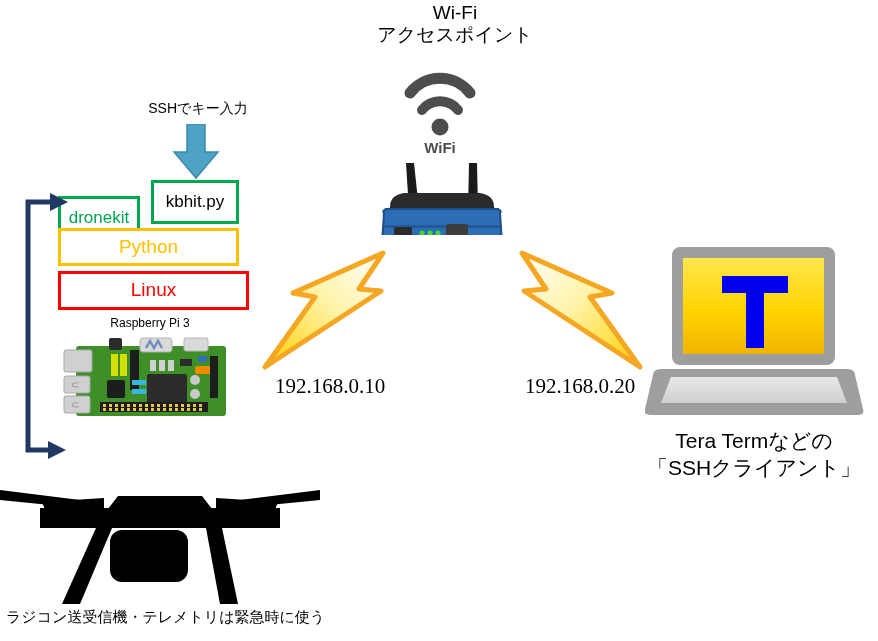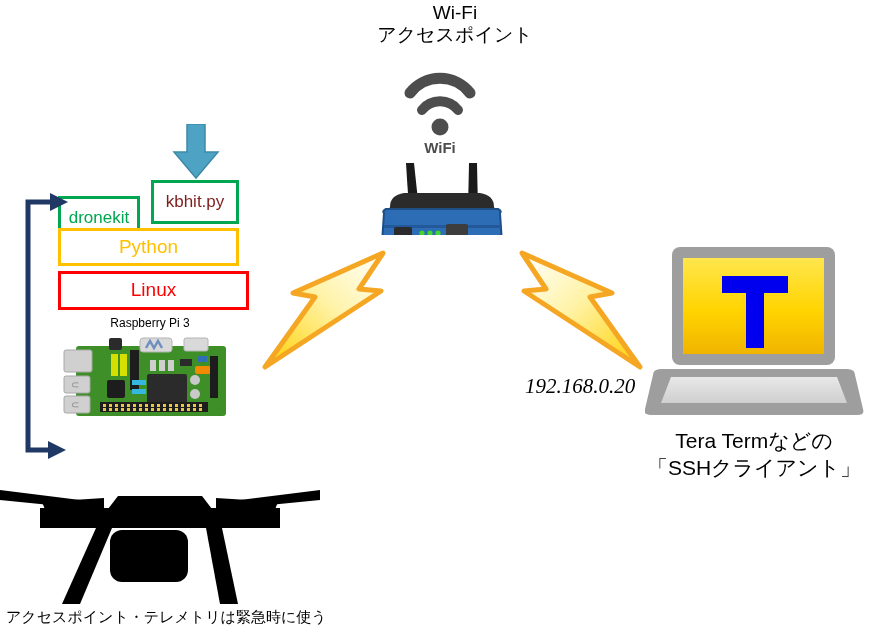--- a/index.html
+++ b/index.html
@@ -45,21 +45,20 @@
   }
   #ip-left {
     left: 250px; top: 374px; width: 160px;
     font-size: 21px;
     font-family: "Liberation Serif", serif;
   }
   #ip-right {
     left: 500px; top: 374px; width: 160px;
     font-size: 21px;
     font-family: "Liberation Serif", serif;
-    font-style: italic;
   }
   #terminal-caption {
     left: 630px; top: 428px; width: 248px;
     font-size: 21px;
     line-height: 1.28;
   }
   #footer-note {
     left: 6px; top: 608px; width: 420px;
     font-size: 15px;
     text-align: left;
@@ -80,21 +79,21 @@
   #box-dronekit {
     left: 58px; top: 180px; width: 82px; height: 44px;
     border: 3px solid #00a650;
     color: #00a650;
     font-size: 17px;
     margin-top: 16px;
   }
   #box-kbhit {
     left: 151px; top: 180px; width: 88px; height: 44px;
     border: 3px solid #00a650;
-    color: #7f1d1d;
+    color: #000000;
     font-size: 17px;
   }
   #box-python {
     left: 58px; top: 228px; width: 181px; height: 38px;
     border: 3px solid #ffc000;
     color: #ffc000;
     font-size: 19px;
   }
   #box-linux {
     left: 58px; top: 271px; width: 191px; height: 39px;
@@ -144,20 +143,21 @@
     <circle cx="52" cy="178" r="2.6" fill="#44d62c"></circle>
     <circle cx="60" cy="178" r="2.6" fill="#44d62c"></circle>
     <circle cx="68" cy="178" r="2.6" fill="#44d62c"></circle>
 
     <rect x="22" y="192" width="16" height="8" rx="2" fill="#2d6db5"></rect>
     <rect x="106" y="192" width="16" height="8" rx="2" fill="#2d6db5"></rect>
 
     <ellipse cx="72" cy="201" rx="62" ry="4" fill="#d8d8d8" opacity="0.75"></ellipse>
   </svg>
 
+  <div class="label" id="ssh-key-label">SSHでキー入力</div>
 
   <svg class="conn" style="left:170px; top:124px;" width="52" height="56" viewBox="0 0 52 56">
     <path d="M 17 0 L 35 0 L 35 28 L 48 28 L 26 54 L 4 28 L 17 28 Z" fill="#4ea3c4" stroke="#3d8aa8" stroke-width="1.5"></path>
   </svg>
 
   <div class="box" id="box-dronekit">dronekit</div>
 
   <div class="box" id="box-kbhit">kbhit.py</div>
 
   <div class="box" id="box-python">Python</div>
@@ -260,20 +260,21 @@
     <defs>
       <linearGradient id="boltGradRight" x1="0%" y1="0%" x2="100%" y2="100%">
         <stop offset="0%" stop-color="#ffffff"></stop>
         <stop offset="45%" stop-color="#fff3a8"></stop>
         <stop offset="100%" stop-color="#ffd000"></stop>
       </linearGradient>
     </defs>
     <path d="M 7 8 L 31 44 L 9 46 L 125 122 L 75 52 L 97 48 Z" fill="url(#boltGradRight)" stroke="#f5a623" stroke-width="5" stroke-linejoin="round"></path>
   </svg>
 
+  <div class="label" id="ip-left">192.168.0.10</div>
 
   <div class="label" id="ip-right">192.168.0.20</div>
 
   <svg class="abs" style="left:645px; top:243px;" width="225" height="180" viewBox="0 0 225 180">
     <defs>
       <linearGradient id="screenGrad" x1="0%" y1="0%" x2="0%" y2="100%">
         <stop offset="0%" stop-color="#ffe64d"></stop>
         <stop offset="55%" stop-color="#ffd400"></stop>
         <stop offset="100%" stop-color="#f0b400"></stop>
       </linearGradient>
@@ -313,15 +314,15 @@
       <rect x="40" y="30" width="240" height="20"></rect>
       <path d="M 40 30 L 280 30 L 280 50 L 40 50 Z"></path>
 
       <rect x="110" y="52" width="78" height="52" rx="12"></rect>
 
       <path d="M 96 50 L 112 50 L 80 126 L 62 126 Z"></path>
       <path d="M 206 50 L 222 50 L 238 126 L 220 126 Z"></path>
     </g>
   </svg>
 
-  <div class="label" id="footer-note">アクセスポイント・テレメトリは緊急時に使う</div>
+  <div class="label" id="footer-note">ラジコン送受信機・テレメトリは緊急時に使う</div>
 
 </div>
 
 </body></html>

